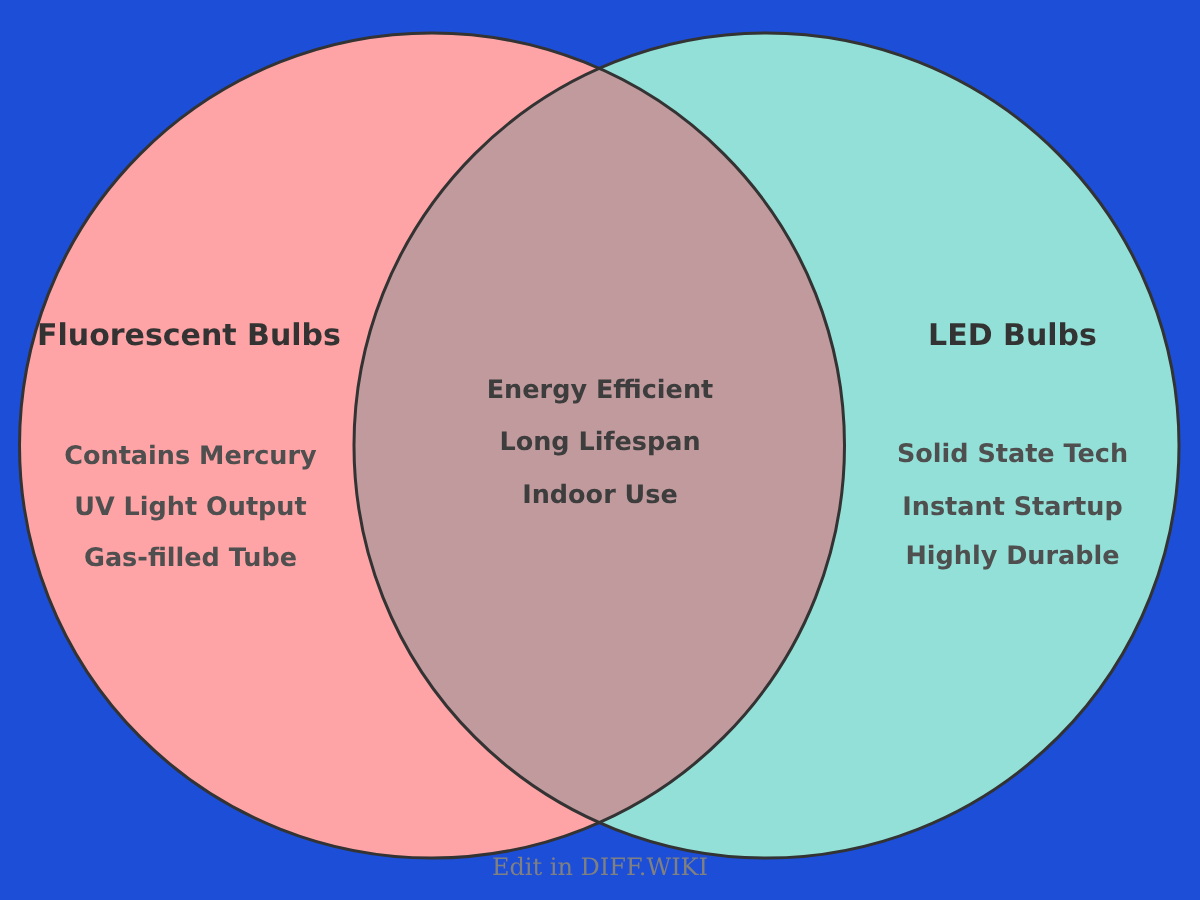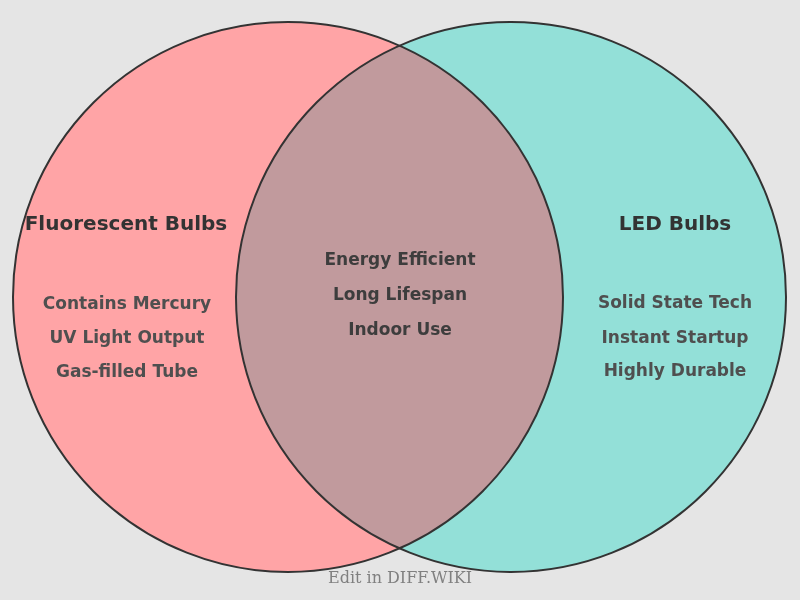--- a/index.html
+++ b/index.html
@@ -4,21 +4,21 @@
 <style>
   html, body {
     margin: 0;
     padding: 0;
     background: #ffffff;
   }
   .stage {
     position: relative;
     width: 800px;
     height: 600px;
-    background: #e5e5e5;
+    background: #1d4ed8;
     overflow: hidden;
     font-family: "DejaVu Sans", sans-serif;
   }
   svg { display: block; }
   .set-title {
     font-family: "DejaVu Sans", sans-serif;
     font-weight: bold;
     font-size: 20px;
     text-anchor: middle;
   }

